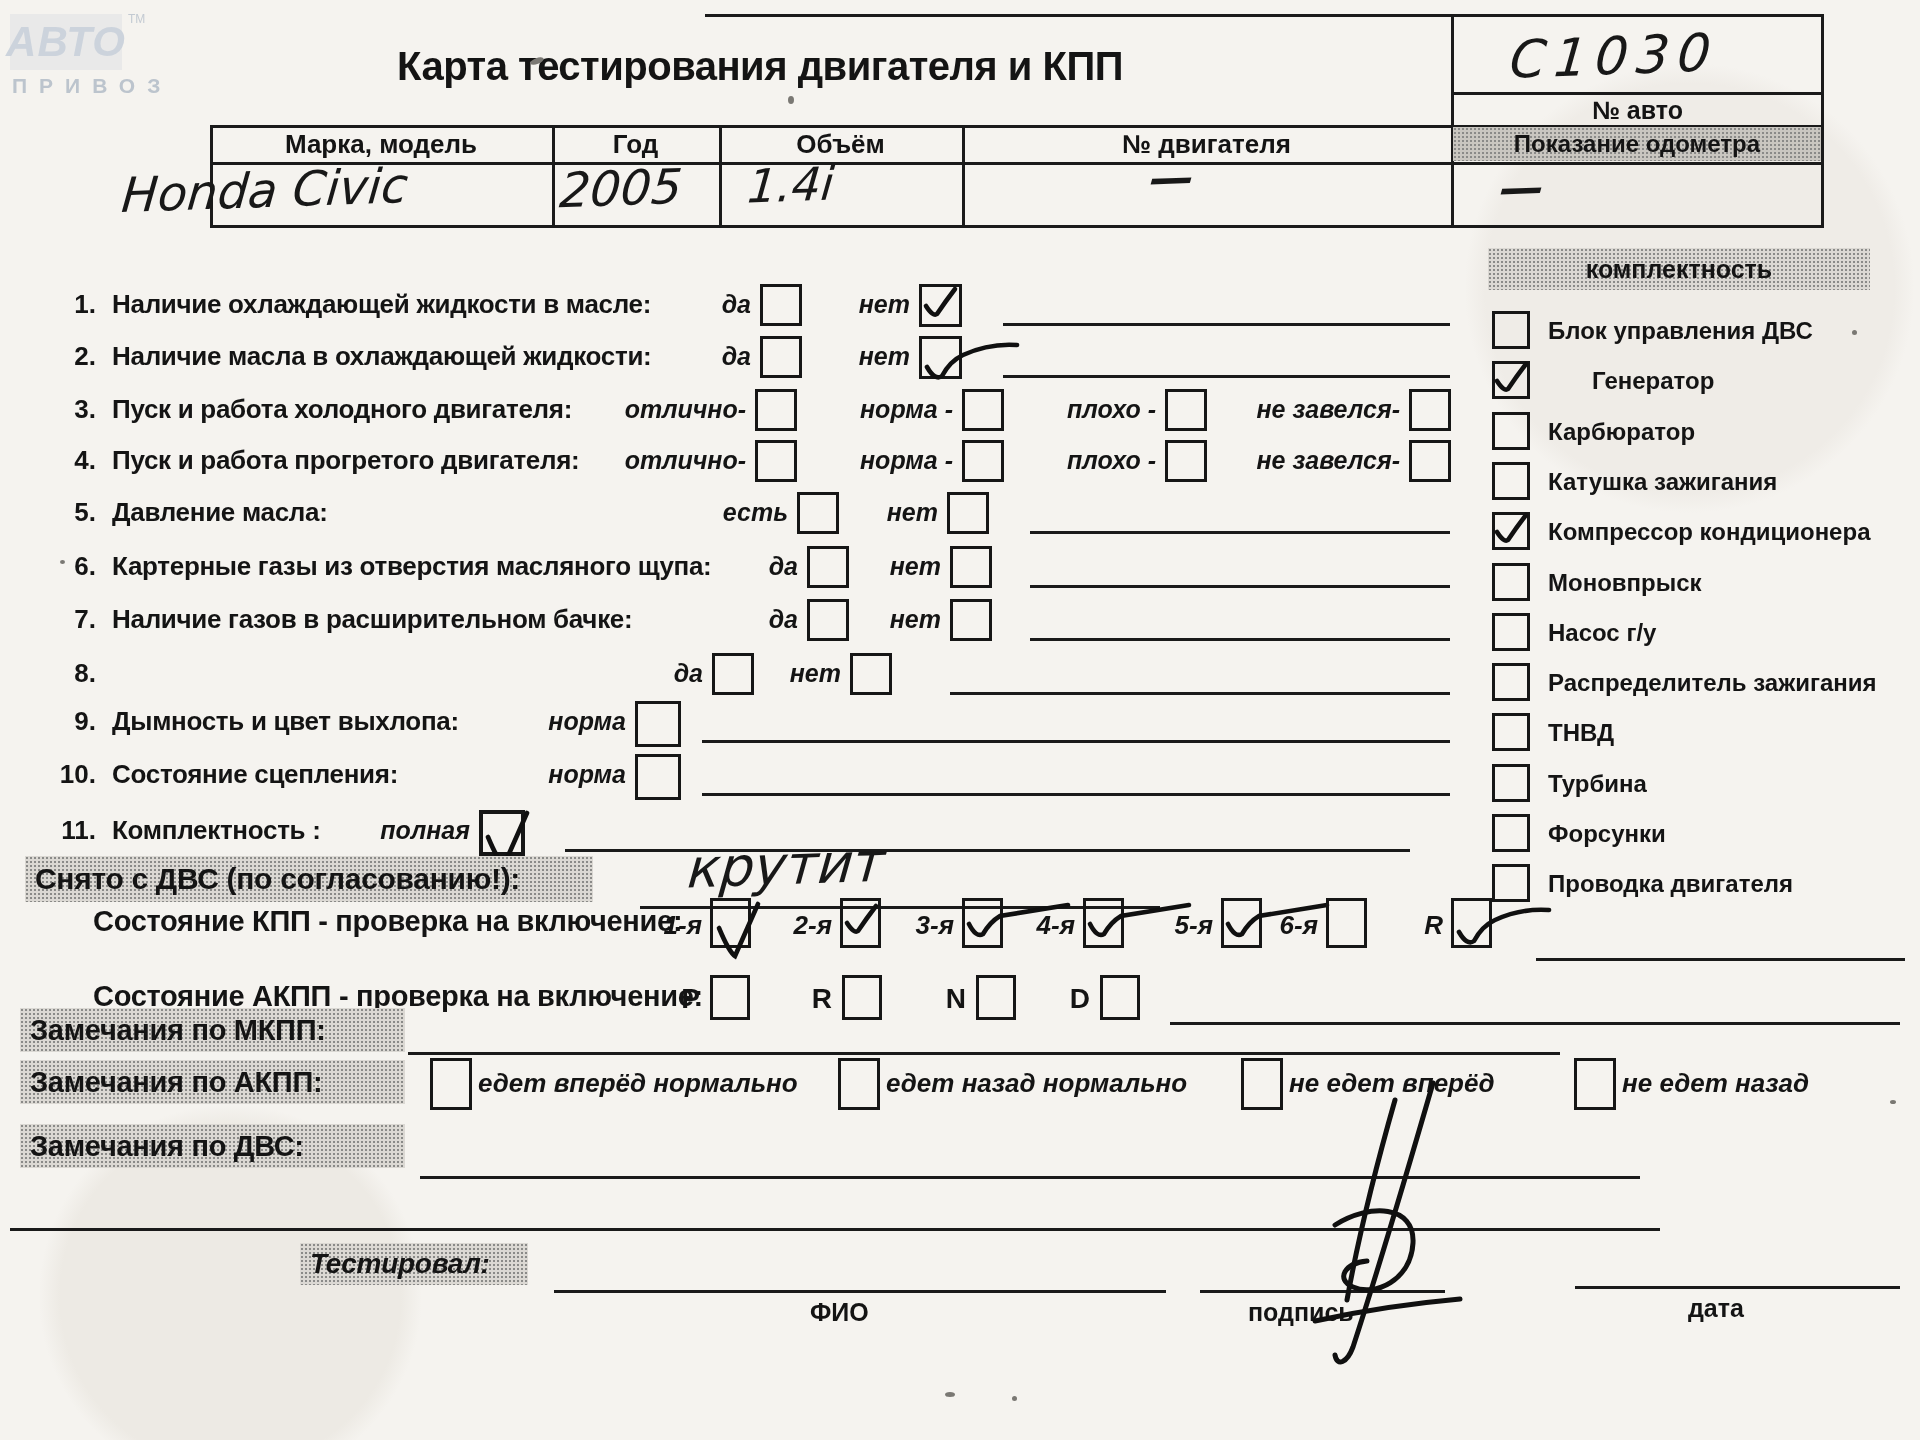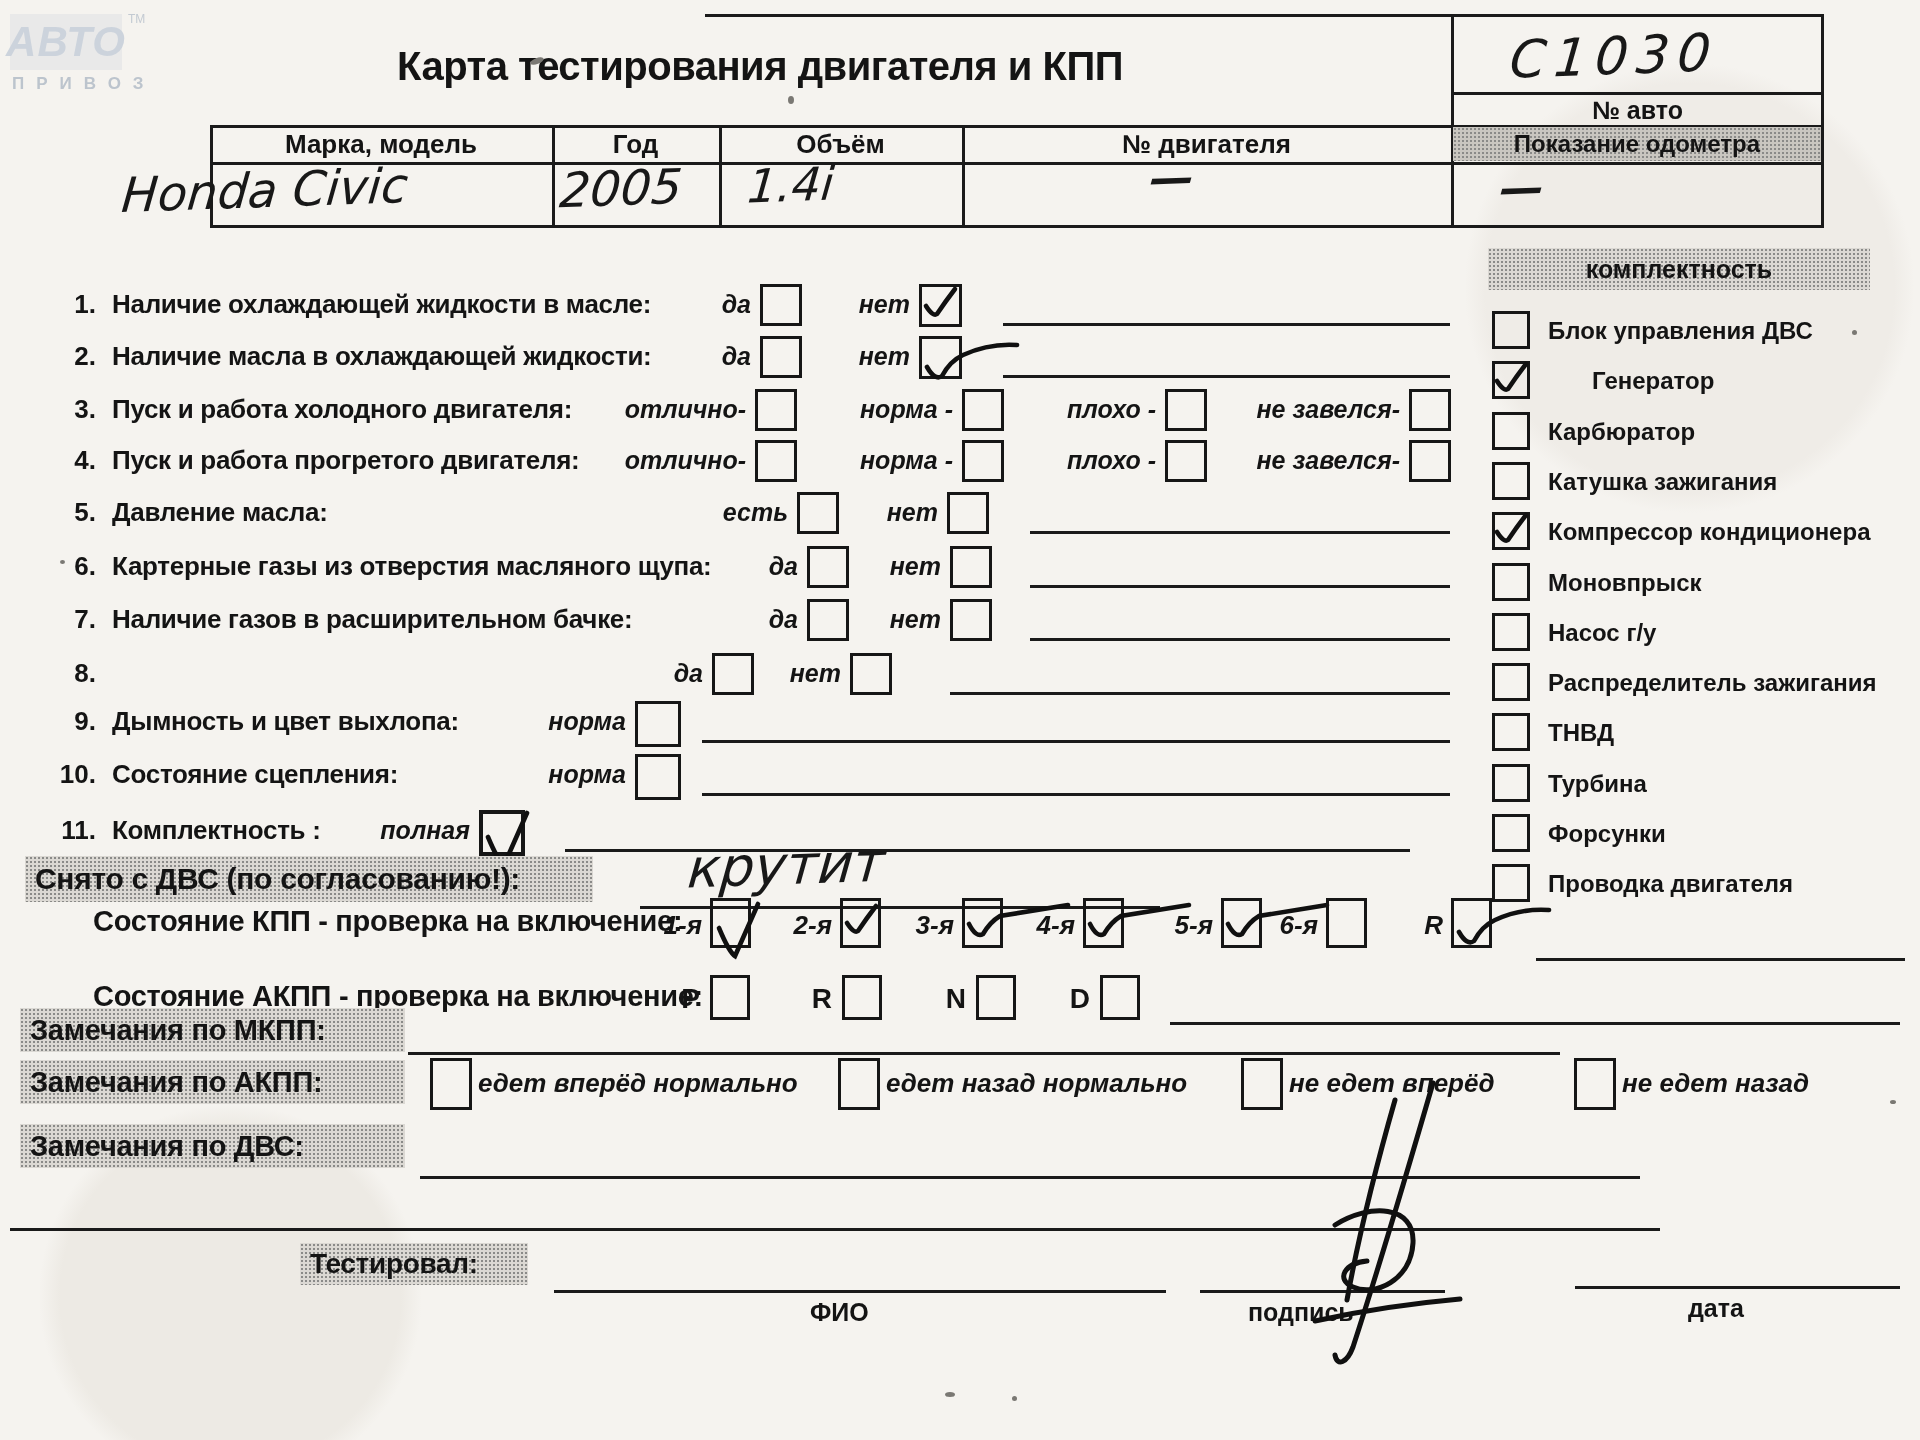--- a/index.html
+++ b/index.html
@@ -26,21 +26,21 @@
       transform:rotate(-2deg) skewX(-7deg);white-space:nowrap;}
   .seclbl{font-weight:bold;font-size:29px;padding-left:10px;letter-spacing:-0.3px;white-space:nowrap;}
   .biglbl{position:absolute;font-weight:bold;font-size:29px;white-space:nowrap;letter-spacing:-0.3px;}
   .gearlbl{position:absolute;font-style:italic;font-weight:bold;font-size:26px;text-align:right;white-space:nowrap;}
   .ftlbl{position:absolute;font-weight:bold;font-size:25px;}
   .speck{position:absolute;background:#7a7873;border-radius:50%;}
   svg.chk{position:absolute;overflow:visible;}
   .logo-box{position:absolute;left:10px;top:14px;width:112px;height:56px;background:#e9e9e9;
     display:flex;align-items:center;justify-content:center;}
   .logo-top{font-weight:bold;font-size:42px;color:#ccd3dc;letter-spacing:1px;font-style:italic;}
-  .logo-bottom{position:absolute;left:12px;top:74px;font-size:17px;color:#bcc4cd;letter-spacing:12px;font-weight:bold;}
+  .logo-bottom{position:absolute;left:12px;top:74px;font-size:21px;color:#bcc4cd;letter-spacing:12px;font-weight:bold;}
   .logo-tm{position:absolute;left:128px;top:12px;font-size:12px;color:#c3cad2;}
 </style>
 </head>
 <body>
 
 <div class="page">
 
   <div class="logo-box">
     <span class="logo-top">АВТО</span>
   </div>
@@ -349,21 +349,21 @@
       </div>
     </div>
 
   <div class="band" style="left:20px;top:1124px;width:385px;height:44px;">
     <span class="seclbl">Замечания по ДВС:</span>
   </div>
   <div class="hline" style="left:420px;top:1176px;width:1220px;"></div>
 
   <div class="hline" style="left:10px;top:1228px;width:1650px;"></div>
   <div class="band" style="left:300px;top:1243px;width:228px;height:42px;">
-    <span class="seclbl" style="font-size:28px;">Тестировал:</span>
+    <span class="seclbl" style="font-style:italic;font-size:28px;">Тестировал:</span>
   </div>
   <div class="hline" style="left:554px;top:1290px;width:612px;"></div>
   <div class="hline" style="left:1200px;top:1290px;width:245px;"></div>
   <div class="hline" style="left:1575px;top:1286px;width:325px;"></div>
   <div class="ftlbl" style="left:810px;top:1298px;">ФИО</div>
   <div class="ftlbl" style="left:1248px;top:1298px;">подпись</div>
   <div class="ftlbl" style="left:1688px;top:1294px;">дата</div>
 
   <svg class="abs" style="left:1275px;top:1075px;" width="210" height="300" viewBox="0 0 210 300">
     <g fill="none" stroke="#101010" stroke-width="5" stroke-linecap="round">

